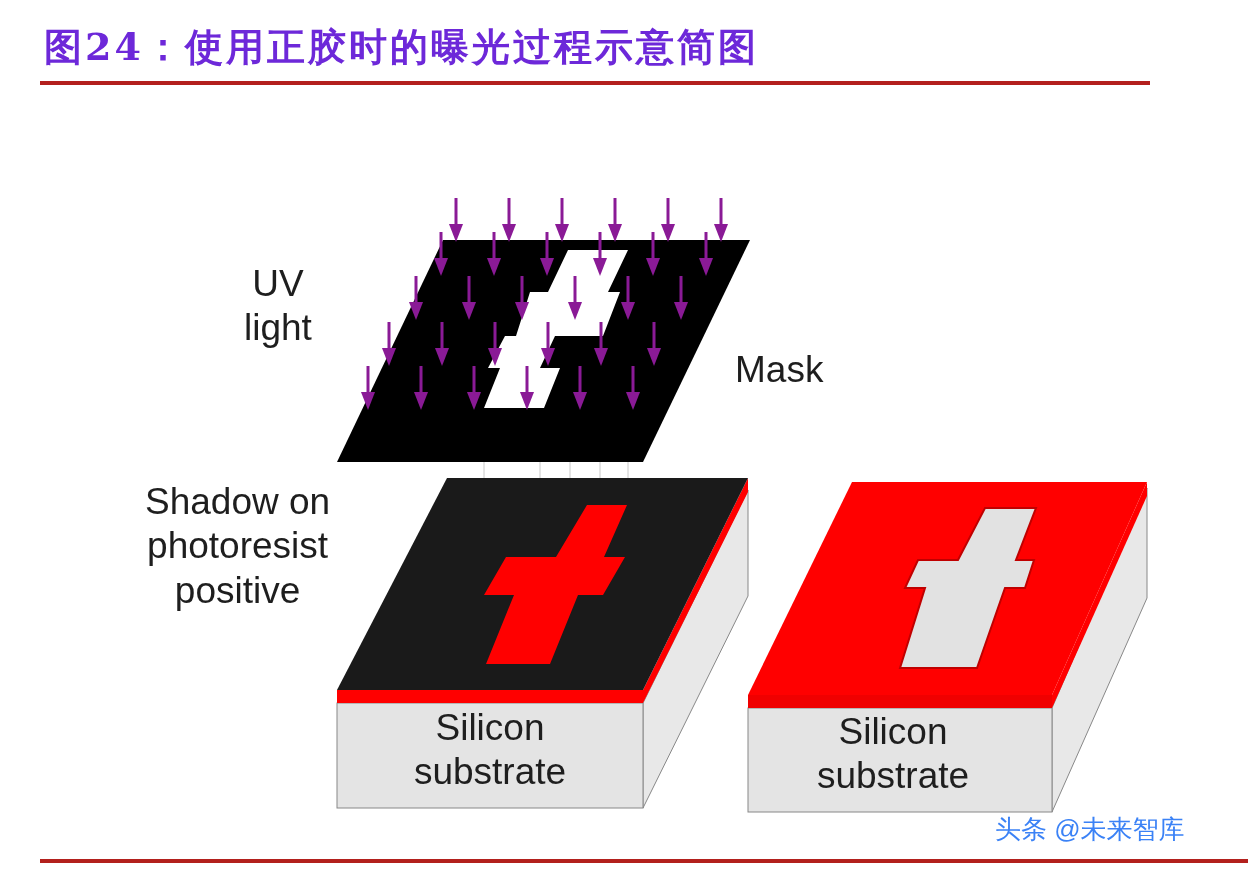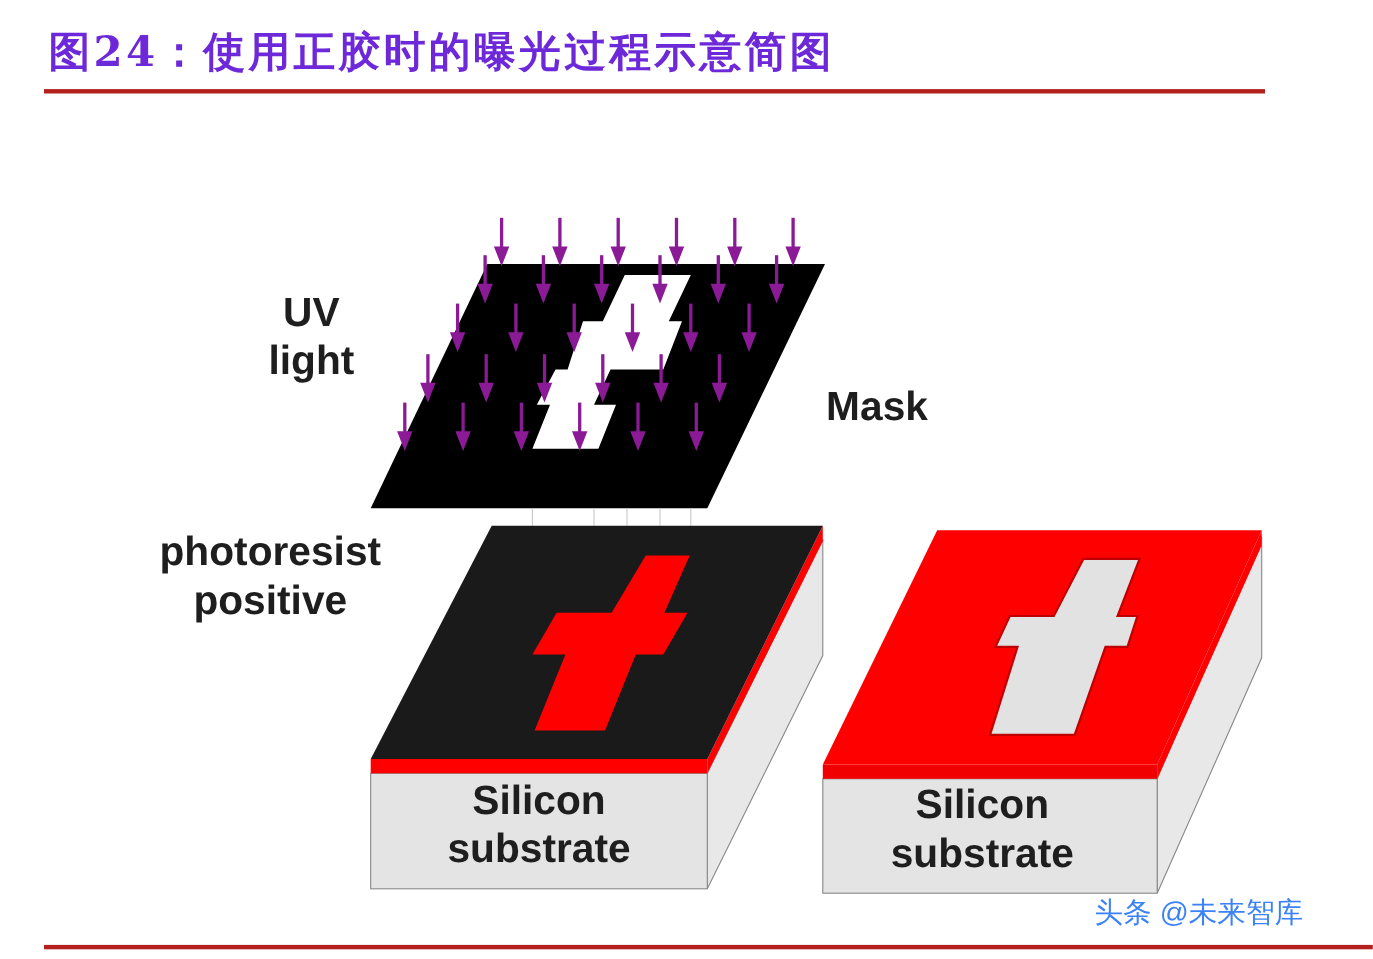--- a/index.html
+++ b/index.html
@@ -4,21 +4,21 @@
 <style>
   html, body { margin:0; padding:0; }
   body { width:1248px; height:872px; background:#ffffff; position:relative; overflow:hidden;
          font-family:"Liberation Sans", sans-serif; }
   .title { position:absolute; left:44px; top:22px; font-family:"DejaVu Serif", serif; font-weight:bold;
            font-size:38px; color:#6d28d9; letter-spacing:3px; white-space:nowrap; }
   .rule { position:absolute; height:4px; background:#b3201d; }
   .rule.top { left:40px; top:81px; width:1110px; }
   .rule.bottom { left:40px; top:859px; width:1208px; }
   svg.fig { position:absolute; left:0; top:0; }
-  .label { position:absolute; color:#1e1e1e; font-size:37px; line-height:1.2; text-align:center; white-space:nowrap;font-weight:bold; }
+  .label { position:absolute; color:#1e1e1e; font-size:37px; line-height:1.2; text-align:center; white-space:nowrap; }
   .watermark { position:absolute; left:995px; top:812px; font-size:26px; color:#3b82f6; white-space:nowrap; }
 </style>
 </head>
 <body>
 
 <div class="title">图24：使用正胶时的曝光过程示意简图</div>
 <div class="rule top"></div>
 
 <svg class="fig" width="1248" height="872" viewBox="0 0 1248 872">
 
@@ -91,22 +91,23 @@
     <rect x="748" y="695" width="304" height="13" fill="#f00000"></rect>
     <polygon points="852,482 1147,482 1052,695 748,695" fill="#ff0000"></polygon>
     <polygon points="985,508 1036,508 1016,560 1034,560 1025,588 1005,588 977,668 900,668 925,588 905,588 918,560 958,560" fill="#e2e2e2" stroke="#c00000" stroke-width="2"></polygon>
   </g>
 </svg>
 
 <div class="label" style="left:244px;top:262px;">
   <div>UV</div>
   <div>light</div>
 </div>
-<div class="label" style="left:735px;top:348px;margin-left:16px;">Mask</div>
+<div class="label" style="left:735px;top:348px;">Mask</div>
 <div class="label" style="left:145px;top:480px;">
+  <div>Shadow on</div>
   <div>photoresist</div>
   <div>positive</div>
 </div>
 <div class="label" style="left:337px;top:706px;width:306px;">
   <div>Silicon</div>
   <div>substrate</div>
 </div>
 <div class="label" style="left:748px;top:710px;width:290px;">
   <div>Silicon</div>
   <div>substrate</div>

